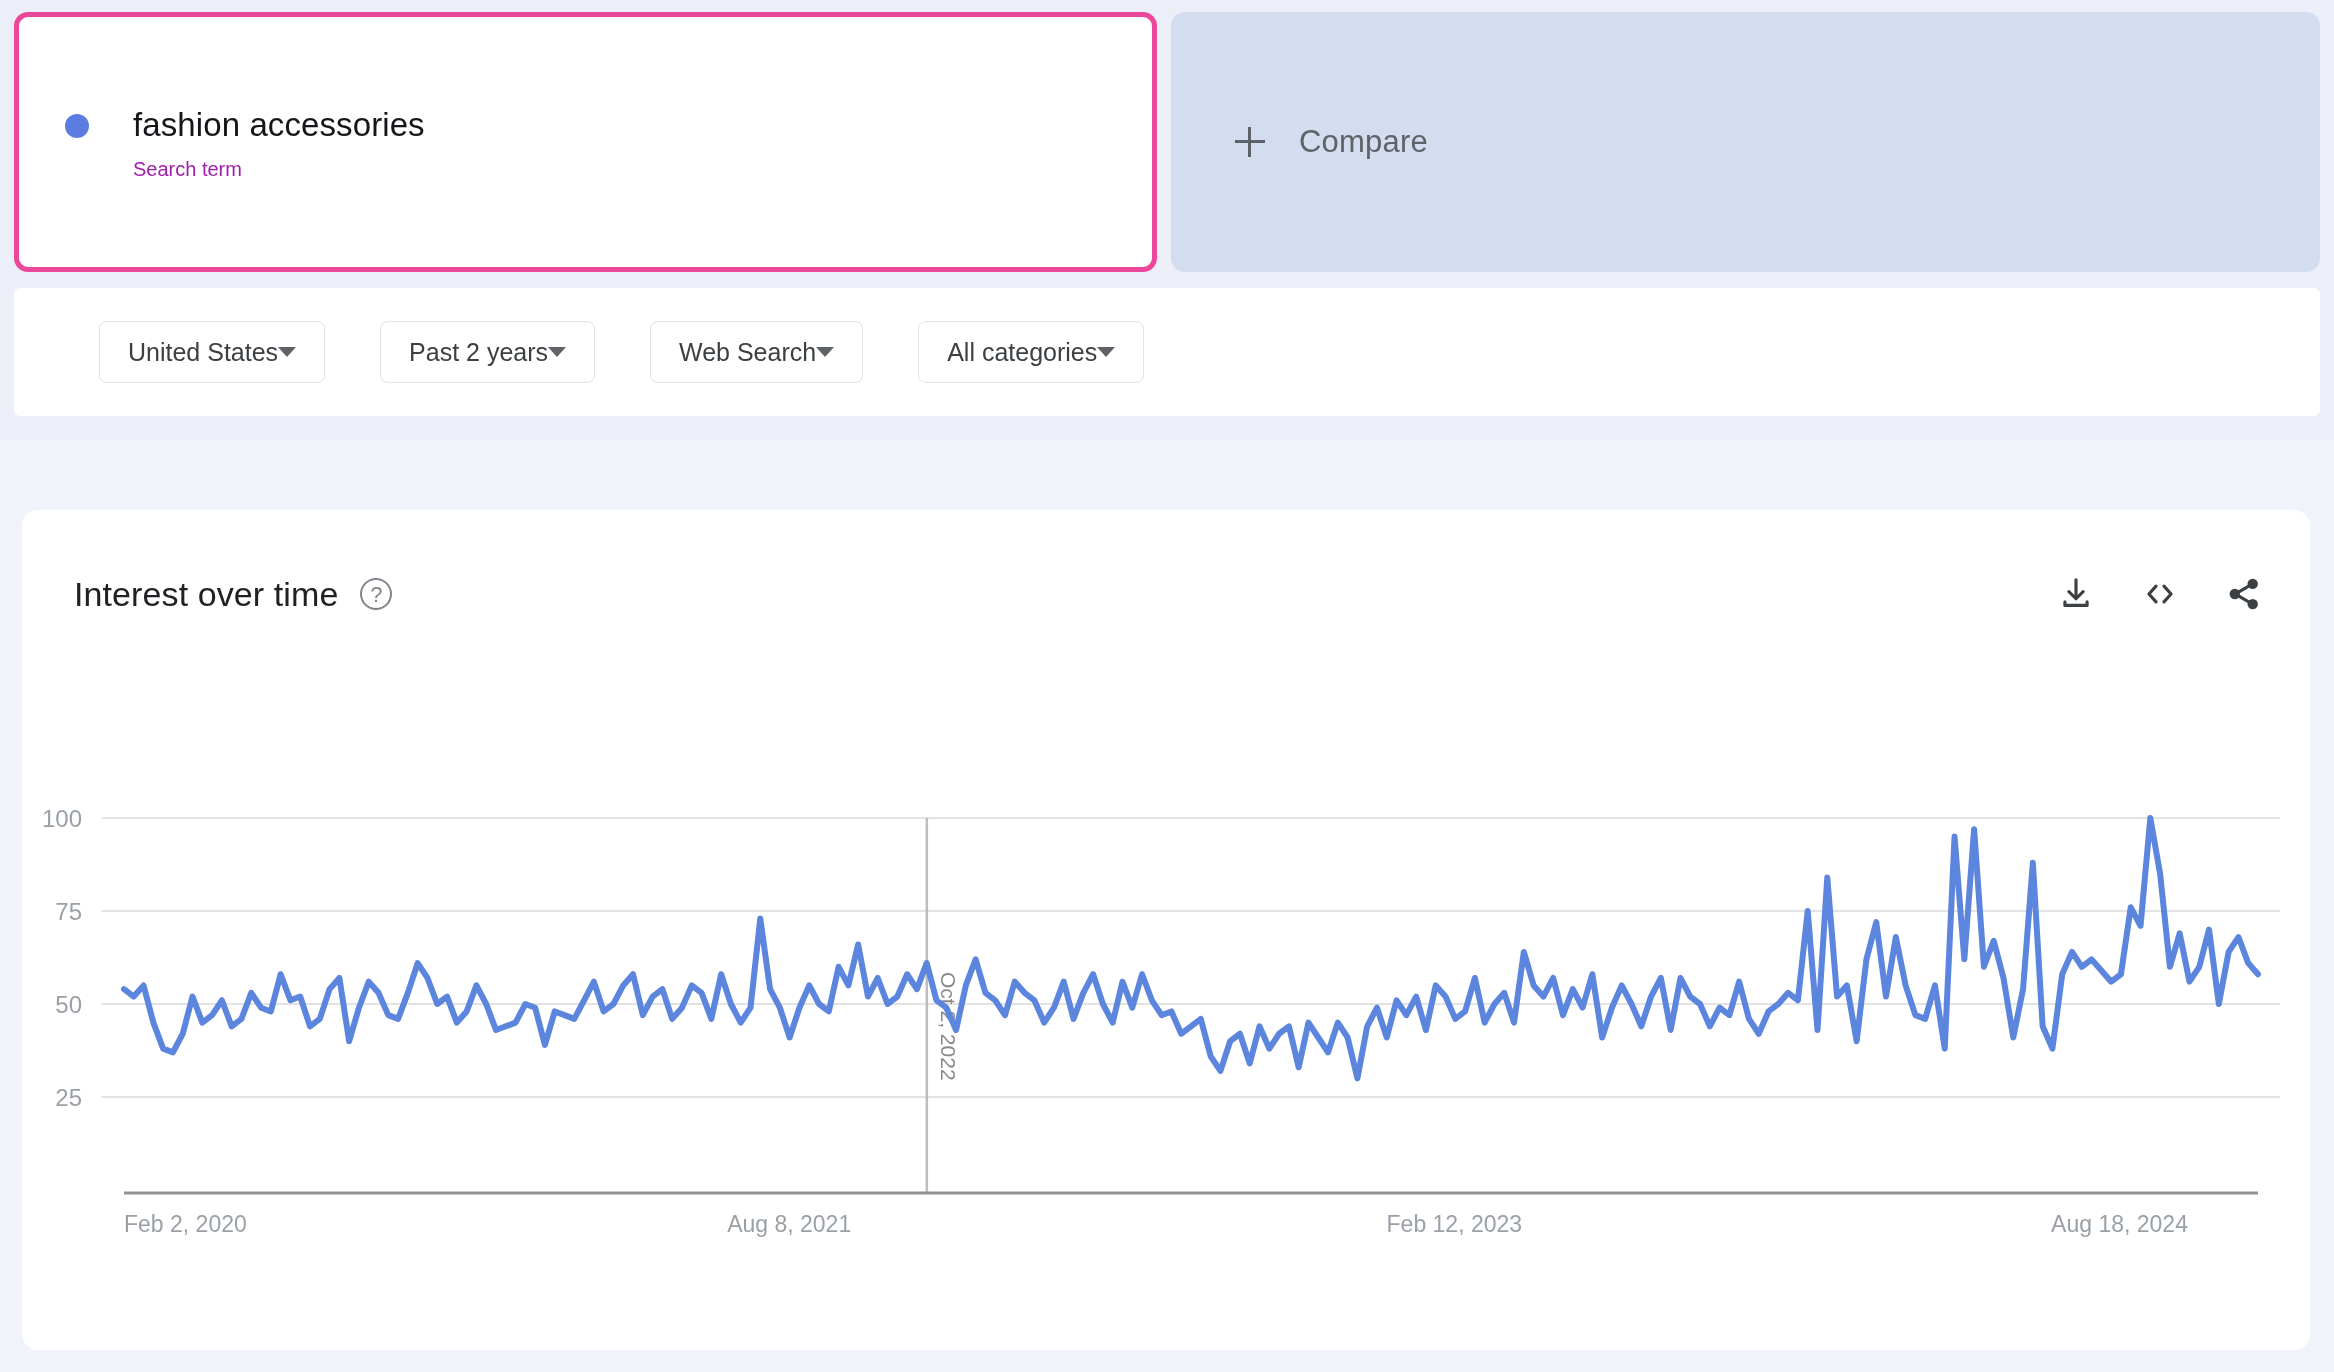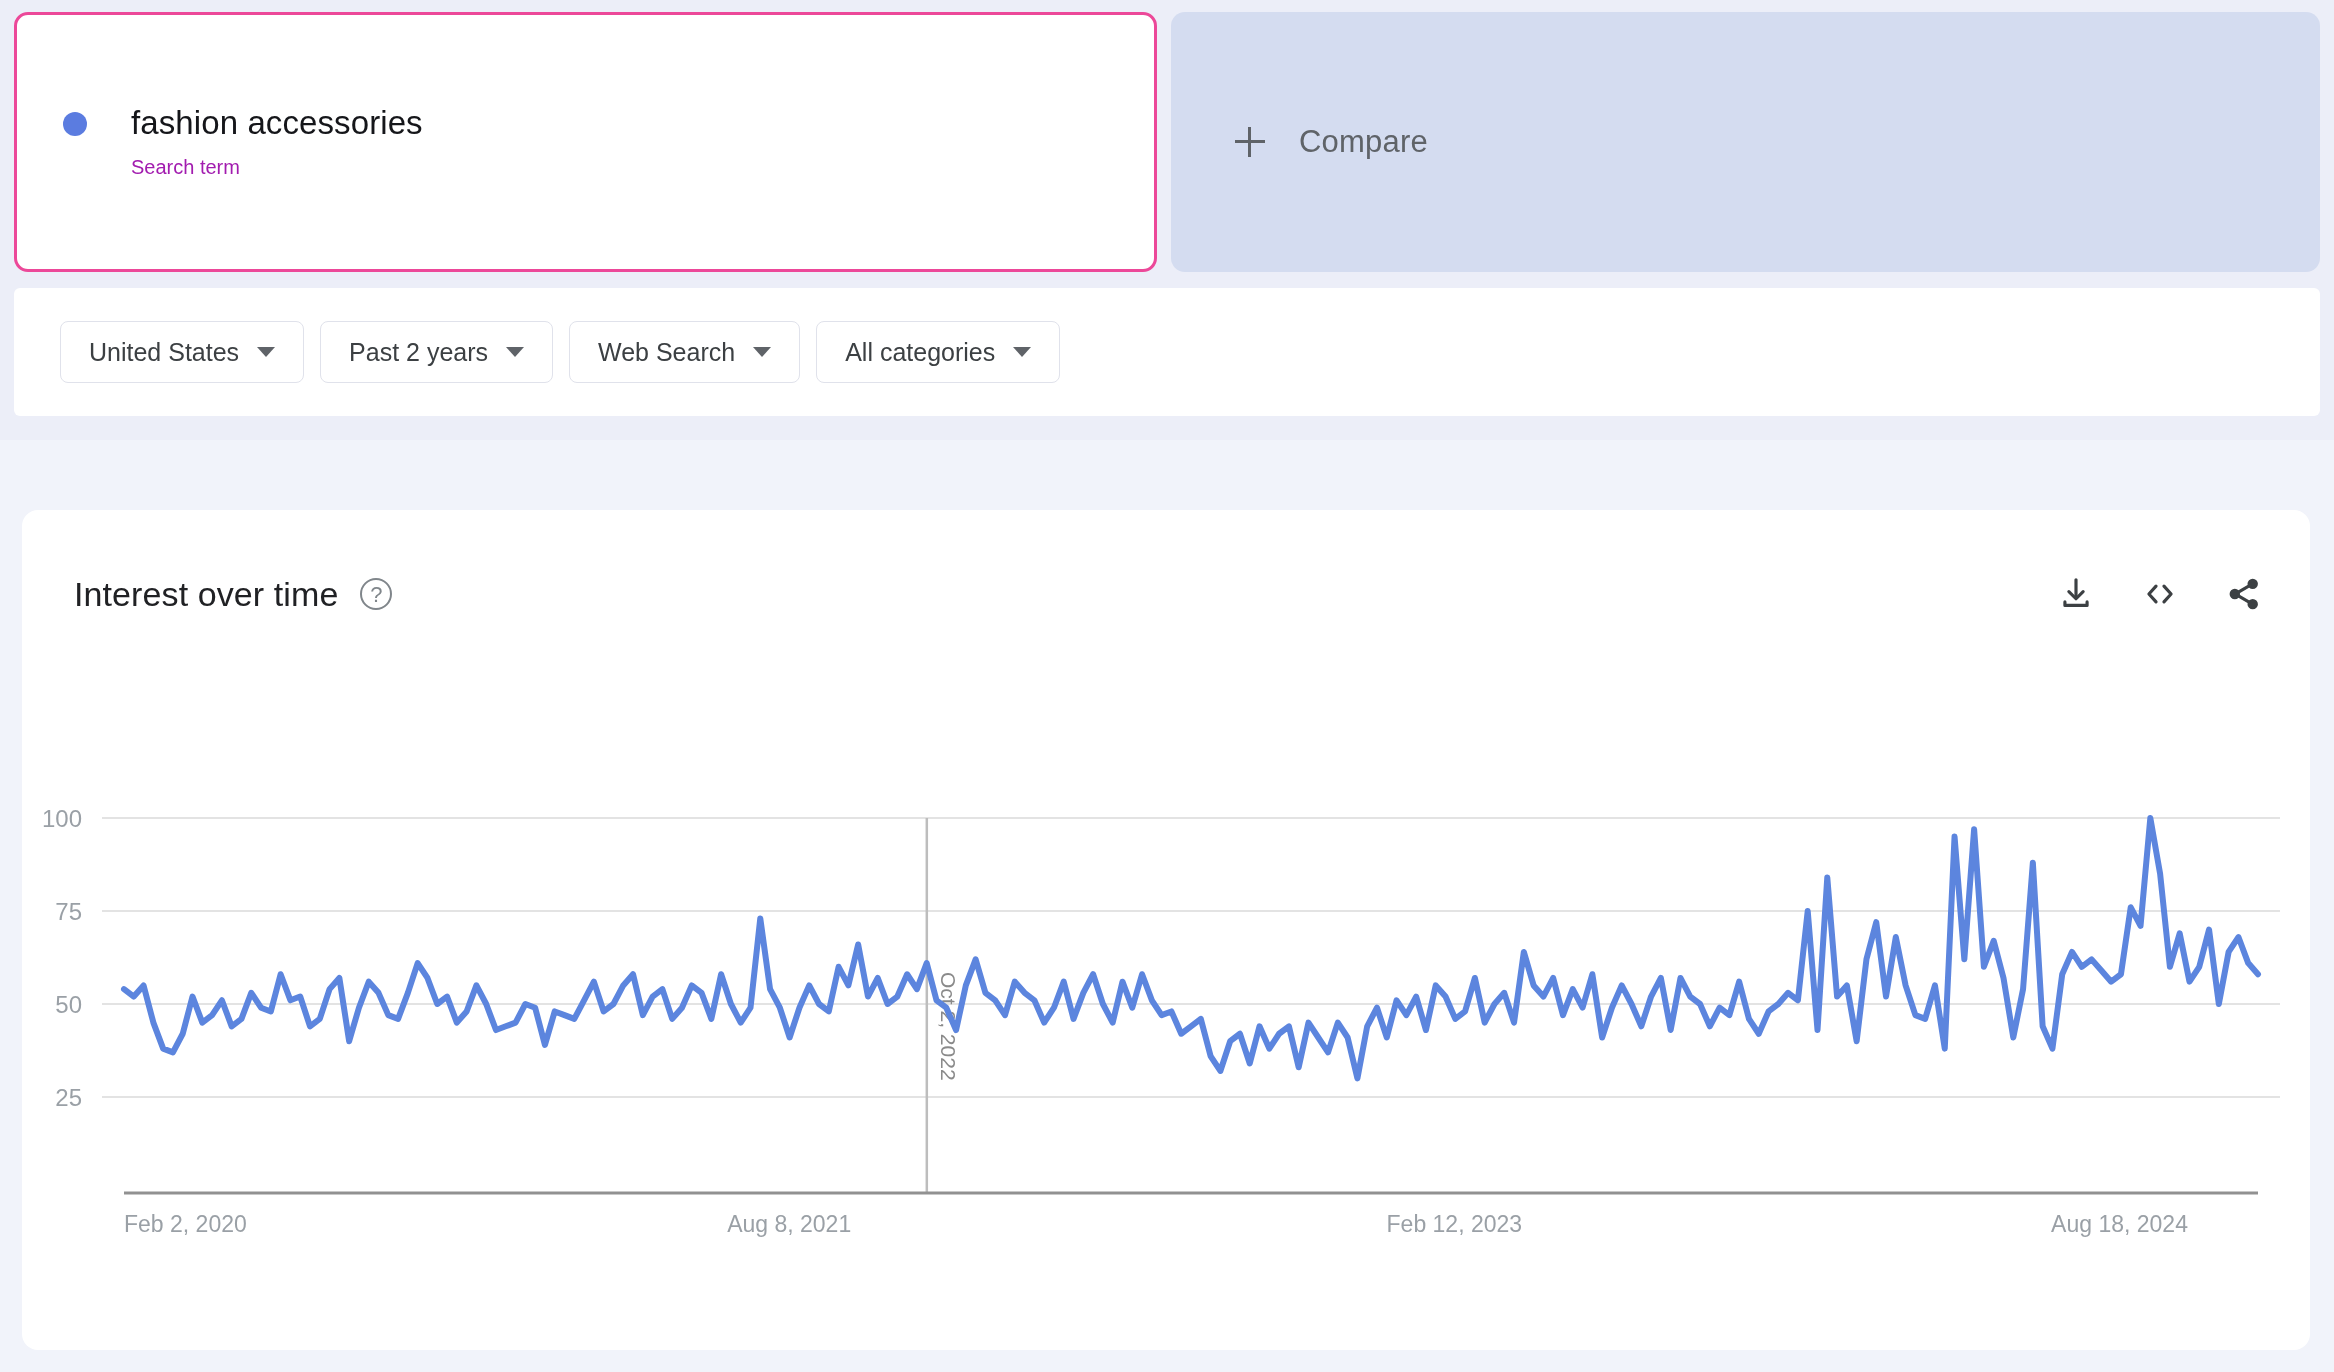--- a/index.html
+++ b/index.html
@@ -29,21 +29,21 @@
     left: 14px; top: 12px;
     width: 2306px;
     height: 260px;
     display: flex;
     gap: 14px;
   }
 
   .term-card {
     width: 1143px;
     background: #ffffff;
-    border: 3px solid #ec4899;
+    border: 5px solid #ec4899;
     border-radius: 14px;
     box-sizing: border-box;
     position: relative;
   }
 
   .term-inner {
     position: absolute;
     left: 46px;
     top: 88px;
     display: flex;
@@ -131,24 +131,24 @@
   }
 
   .filter-chip {
     height: 62px;
     border: 1px solid #e0e2eb;
     border-radius: 8px;
     background: #fff;
     display: flex;
     align-items: center;
     justify-content: center;
-    gap: 18px;
     padding: 0 28px;
     cursor: pointer;
     box-sizing: border-box;
+    margin-left: 39px;
   }
   .chip-label {
     font-size: 25px;
     color: #3c4043;
     white-space: nowrap;
   }
   .chip-caret {
     width: 0; height: 0;
     border-left: 9px solid transparent;
     border-right: 9px solid transparent;

